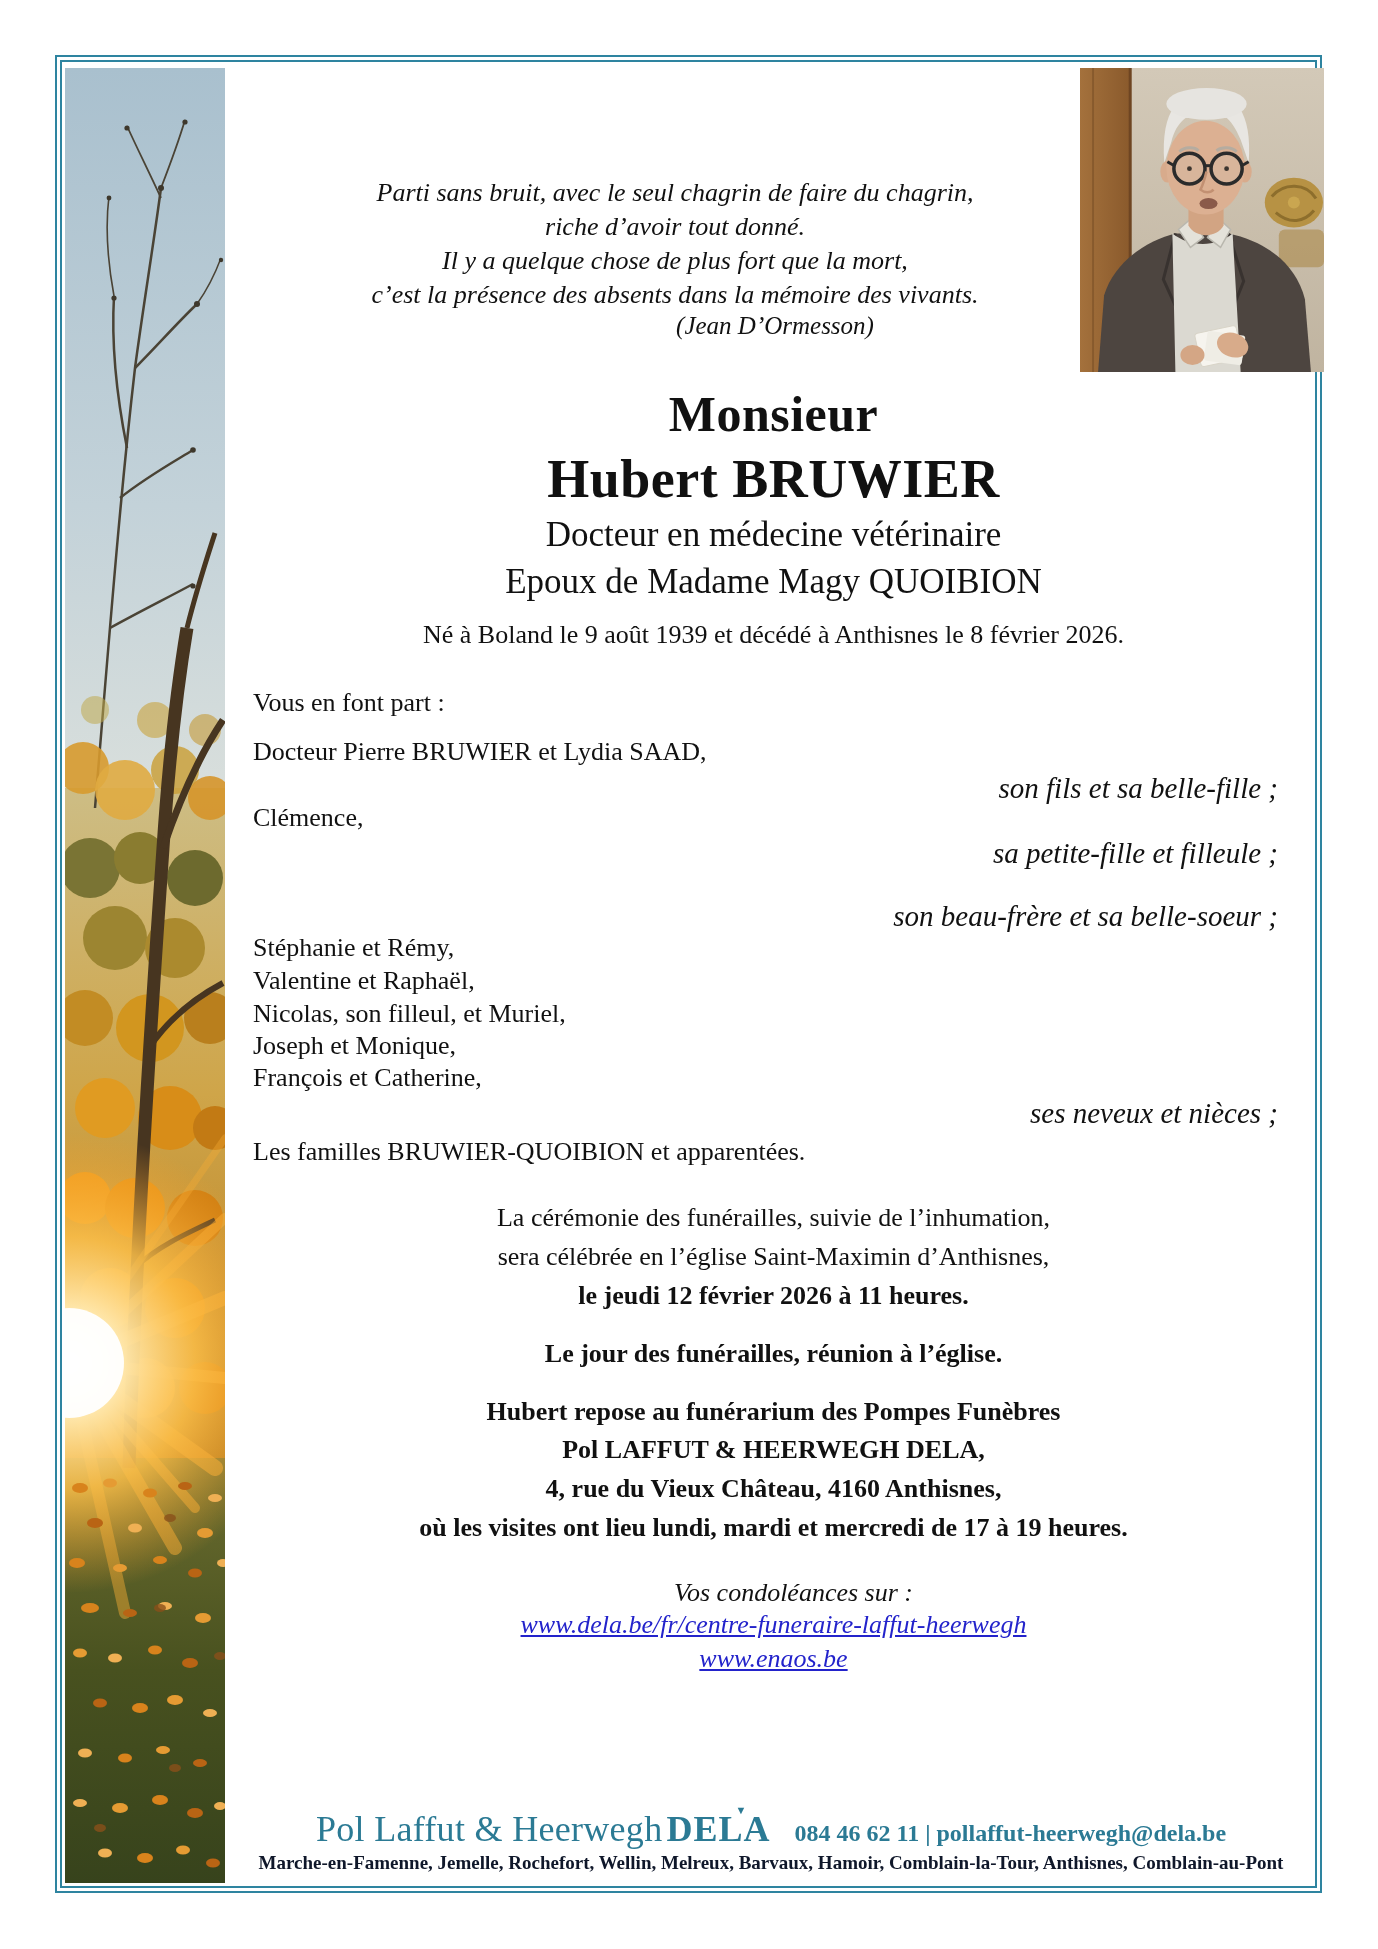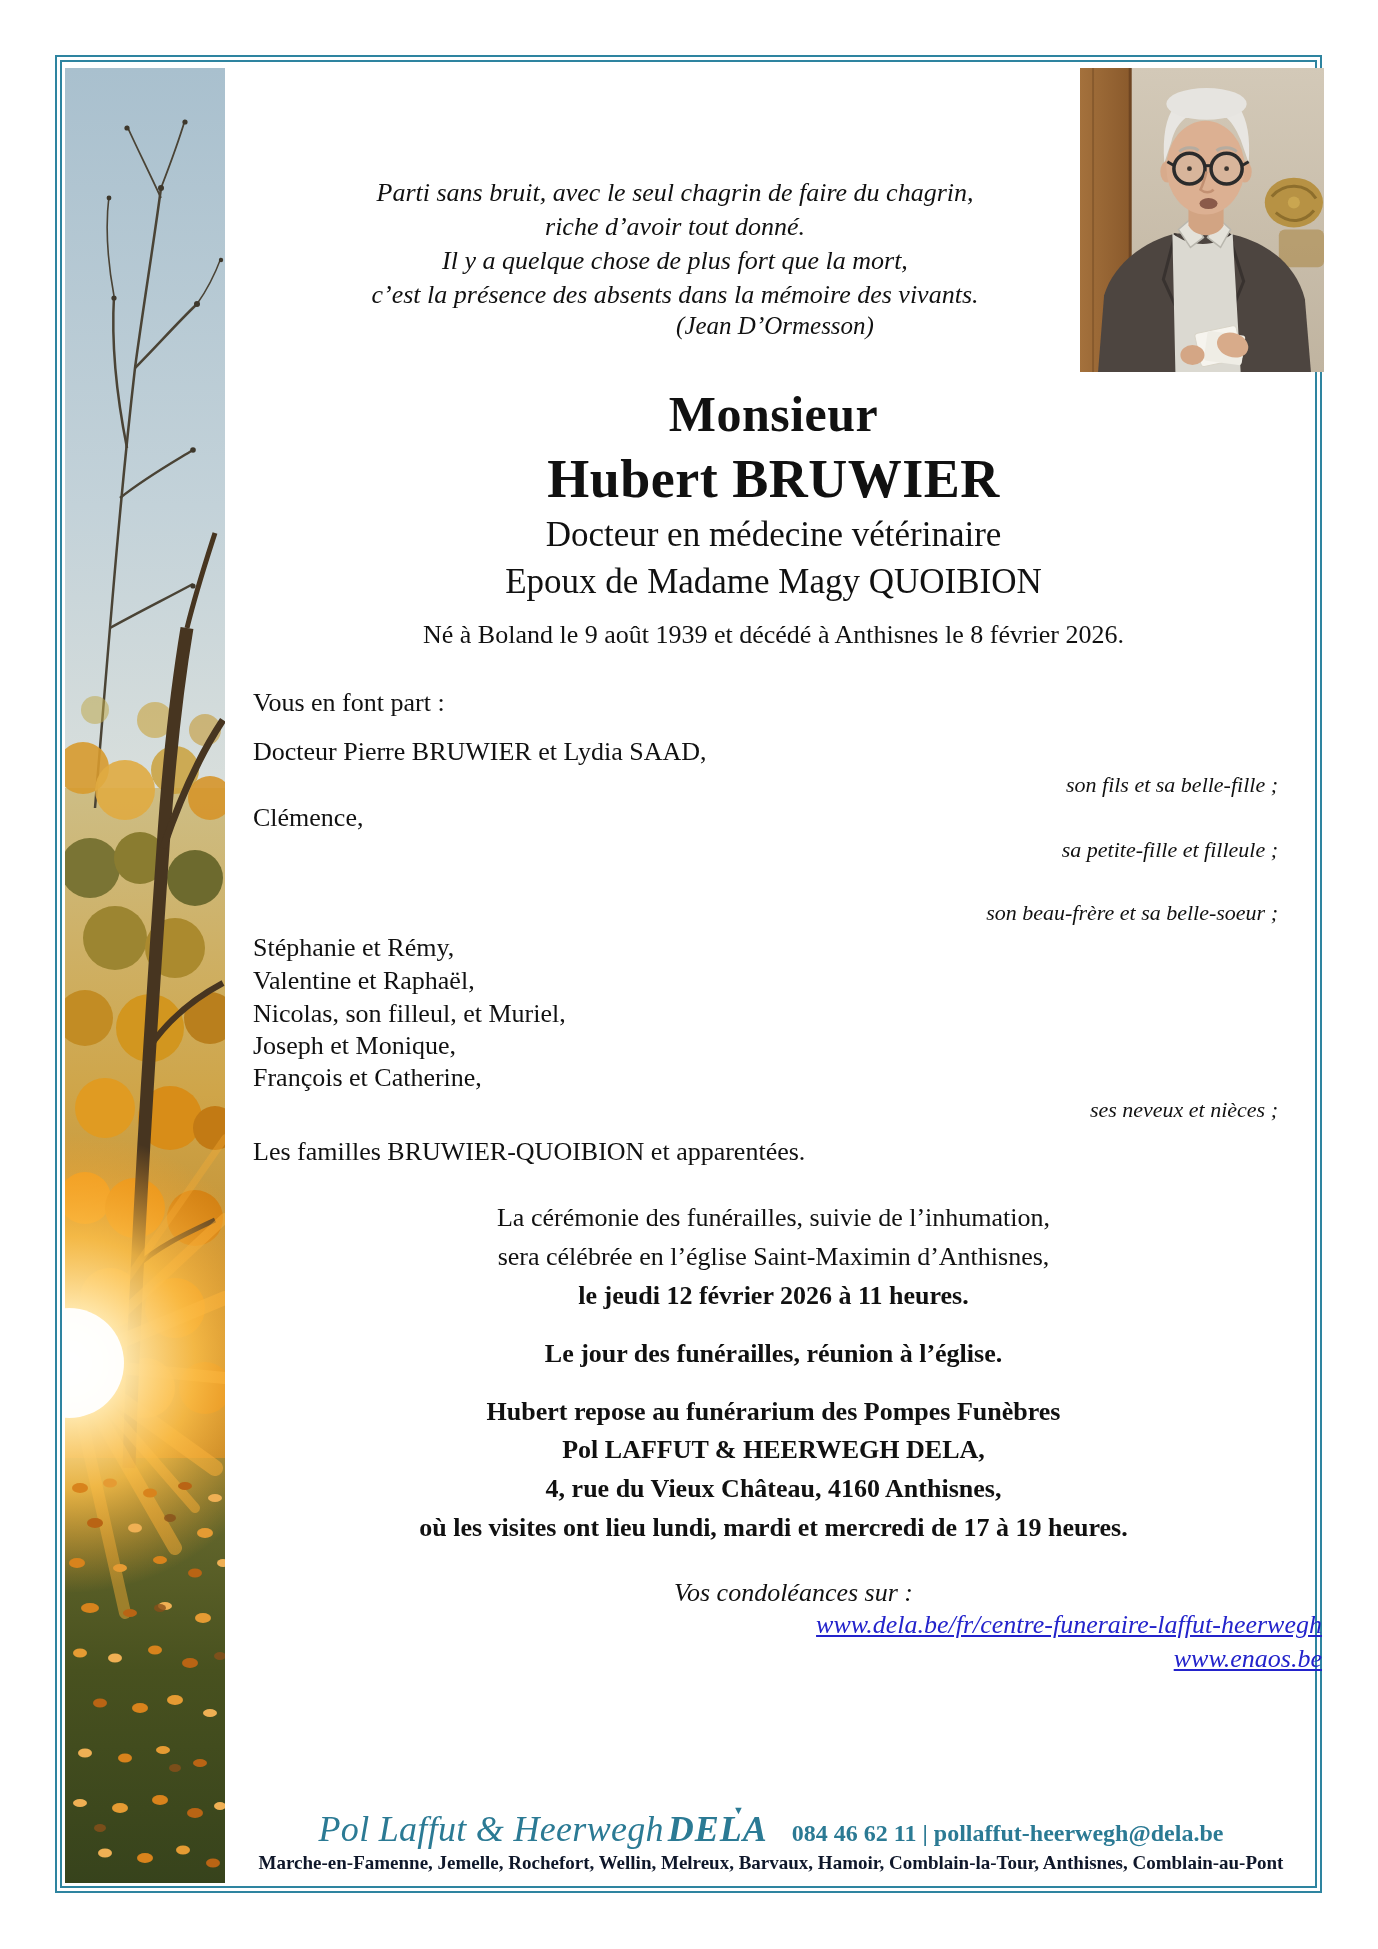--- a/index.html
+++ b/index.html
@@ -11,33 +11,33 @@
   .sidebar svg{display:block;width:100%;height:100%;}
   .portrait{position:absolute;left:1080px;top:68px;width:244px;height:304px;}
   .portrait svg{display:block;width:100%;height:100%;}
   .line{position:absolute;left:225px;right:56px;text-align:center;white-space:nowrap;}
   .qline{position:absolute;left:245px;width:860px;text-align:center;white-space:nowrap;
          font-style:italic;font-size:26px;}
   .qattr{position:absolute;left:345px;width:860px;text-align:center;white-space:nowrap;
          font-style:italic;font-size:25px;}
   .lleft{position:absolute;left:253px;text-align:left;white-space:nowrap;font-size:26px;}
   .lright{position:absolute;right:100px;text-align:right;white-space:nowrap;
-          font-size:22px;font-style:italic;}
+          font-size:29px;font-style:italic;}
   .honorific{font-size:50px;font-weight:bold;letter-spacing:.5px;}
   .dname{font-size:54px;font-weight:bold;letter-spacing:.5px;}
   .sub{font-size:35px;}
   .small{font-size:26px;}
   .cer{font-size:26px;}
   .bold{font-weight:bold;}
   .ital{font-style:italic;padding-left:40px;}
-  .linkline{position:absolute;left:225px;right:56px;text-align:right;white-space:nowrap;}
+  .linkline{position:absolute;left:225px;right:56px;text-align:center;white-space:nowrap;}
   .linkline a{color:#2323cb;font-style:italic;font-size:26px;text-decoration:underline;}
   .footer-brandline{position:absolute;left:225px;right:61px;text-align:center;
         white-space:nowrap;color:#2b7a94;}
-  .fbrand{font-size:36px;letter-spacing:.3px;font-style:italic;}
+  .fbrand{font-size:36px;letter-spacing:.3px;}
   .dela{font-weight:bold;position:relative;letter-spacing:1px;}
   .dela-mark{position:absolute;top:-4px;right:23px;font-size:11px;line-height:1;}
   .fcontact{font-size:24px;font-weight:bold;margin-left:20px;}
   .floc{position:absolute;left:225px;right:61px;text-align:center;white-space:nowrap;
         color:#0f172a;font-size:19px;font-weight:bold;}
 </style>
 </head>
 <body>
 
 <div class="page">

